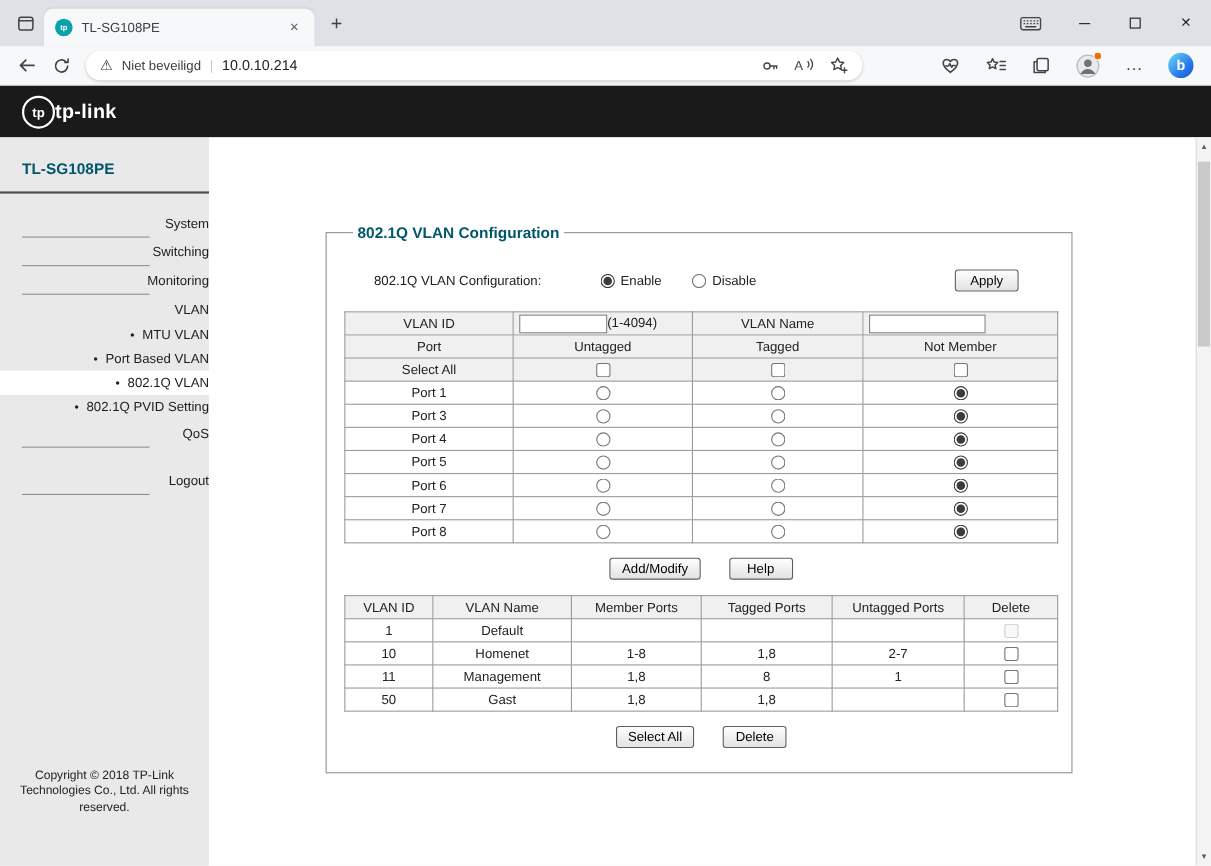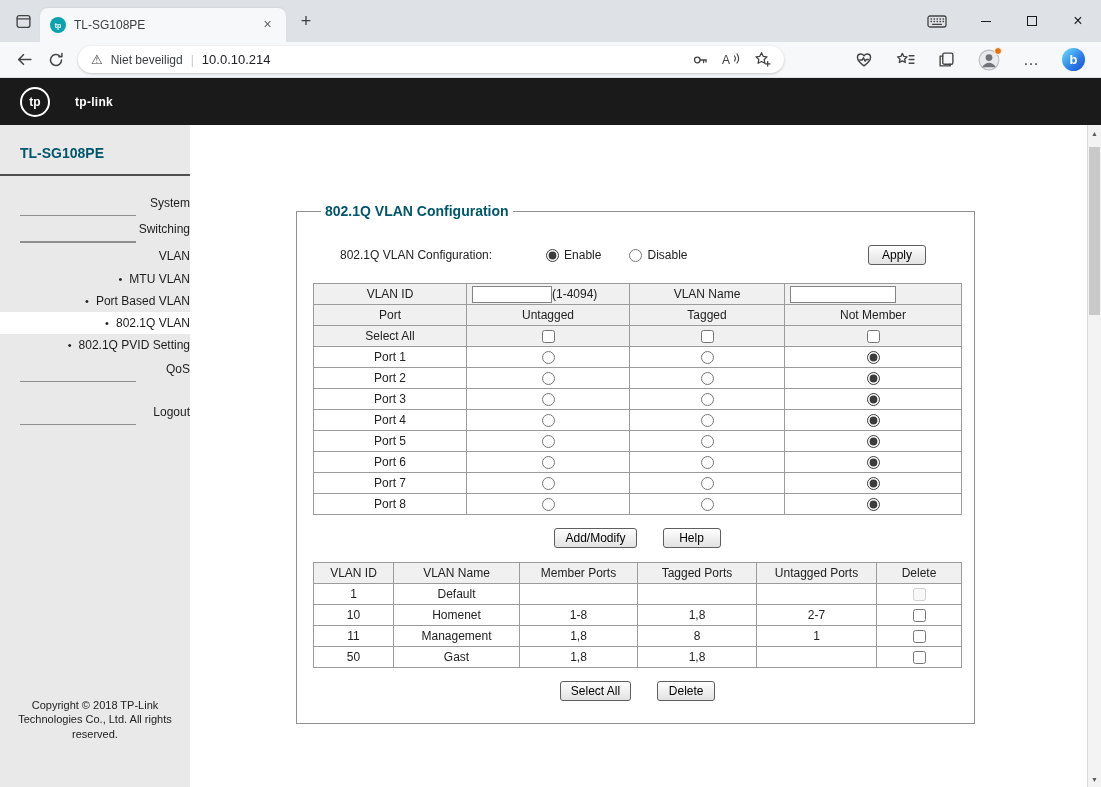--- a/index.html
+++ b/index.html
@@ -31,21 +31,21 @@
   .ab-right { margin-left: auto; display: flex; gap: 14px; align-items: center; }
   .tb-right { margin-left: auto; display: flex; align-items: center; gap: 23px; padding-right: 6px; }
   .avatar-wrap { position: relative; display: flex; }
   .avatar-dot { position: absolute; right: -2px; top: -2px; width: 8px; height: 8px; background: #e8710a; border-radius: 50%; border: 1px solid #f7f8fa; }
   .bing { width: 23px; height: 23px; border-radius: 50%; background: linear-gradient(135deg, #6ee0f7 0%, #2b7de9 60%, #1a4fd6 100%); color: #fff; font-weight: bold; font-size: 13px; display: flex; align-items: center; justify-content: center; }
   .more-btn { font-size: 16px; color: #3c4043; }
 
   
   .app-header { height: 47px; background: #1a1a1a; display: flex; align-items: center; padding-left: 20px; }
   .logo-circle { width: 30px; height: 30px; border: 2px solid #fff; border-radius: 50%; color: #fff; font-weight: bold; font-size: 12px; display: flex; align-items: center; justify-content: center; }
-  .logo-text { color: #fff; font-size: 12px; font-weight: bold; margin-left: 25px; letter-spacing: .3px; }
+  .logo-text { color: #fff; font-size: 18px; font-weight: bold; margin-left: 0; letter-spacing: .3px; }
   .app-body { height: 662px; display: flex; position: relative; background: #fff; }
 
   .sidebar { width: 190px; background: #e9e9e9; display: flex; flex-direction: column; flex: none; }
   .side-title { color: var(--accent); font-weight: bold; font-size: 14px; padding: 20px 0 13px 20px; }
   .side-title-rule { border-top: 2px solid #4f4f4f; }
   .menu { padding-top: 14px; }
   .side-item { padding: 6px 0 5px 20px; font-size: 12px; color: #1d1d1d; cursor: pointer; text-align: right; }
   .side-item.sub { padding: 4px 0 4px 21px; }
   .side-item.active { background: #fff; }
   .bullet { margin-right: 7px; font-size: 11px; }
@@ -193,20 +193,21 @@
 <div class="app-body">
 
   <div class="sidebar">
     <div class="side-title">TL-SG108PE</div>
     <div class="side-title-rule"></div>
     <div class="menu">
         <div class="side-item top"><span>System</span></div>
         <div class="side-sep"></div>
         <div class="side-item top"><span>Switching</span></div>
         <div class="side-sep"></div>
+        <div class="side-item top"><span>Monitoring</span></div>
         <div class="side-sep"></div>
         <div class="side-item top"><span>VLAN</span></div>
         <div class="side-item sub"><span class="bullet">•</span><span>MTU VLAN</span></div>
         <div class="side-item sub"><span class="bullet">•</span><span>Port Based VLAN</span></div>
         <div class="side-item sub active"><span class="bullet">•</span><span>802.1Q VLAN</span></div>
         <div class="side-item sub"><span class="bullet">•</span><span>802.1Q PVID Setting</span></div>
         <div class="side-item top"><span>QoS</span></div>
         <div class="side-sep"></div>
         <div class="side-item top gap"><span>Logout</span></div>
         <div class="side-sep"></div>
@@ -265,26 +266,20 @@
         </tr>
         </tbody>
           <tbody>
             <tr>
               <td>Port 1</td>
               <td><input type="radio" name="portsel0" style=""></td>
               <td><input type="radio" name="portsel0" style=""></td>
               <td><input type="radio" name="portsel0" checked="" style=""></td>
             </tr>
             <tr>
-              <td>Port 2</td>
-              <td><input type="radio" name="portsel1" style=""></td>
-              <td><input type="radio" name="portsel1" style=""></td>
-              <td><input type="radio" name="portsel1" checked="" style=""></td>
-            </tr>
-            <tr>
               <td>Port 3</td>
               <td><input type="radio" name="portsel2" style=""></td>
               <td><input type="radio" name="portsel2" style=""></td>
               <td><input type="radio" name="portsel2" checked="" style=""></td>
             </tr>
             <tr>
               <td>Port 4</td>
               <td><input type="radio" name="portsel3" style=""></td>
               <td><input type="radio" name="portsel3" style=""></td>
               <td><input type="radio" name="portsel3" checked="" style=""></td>

